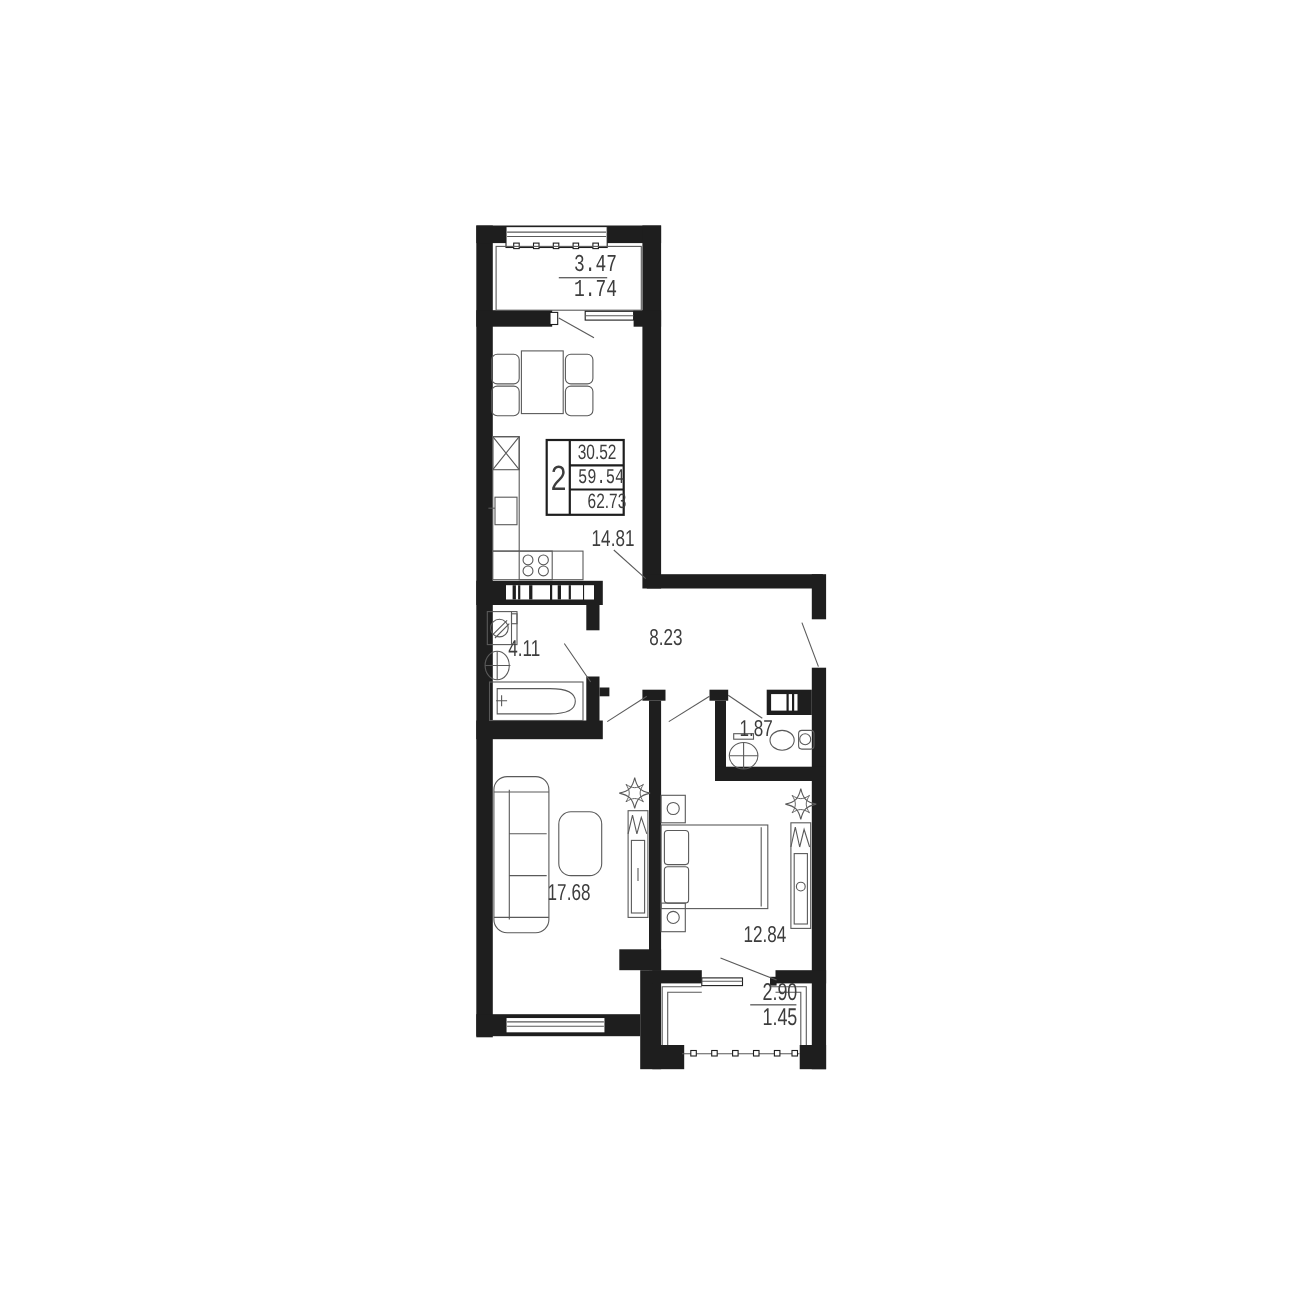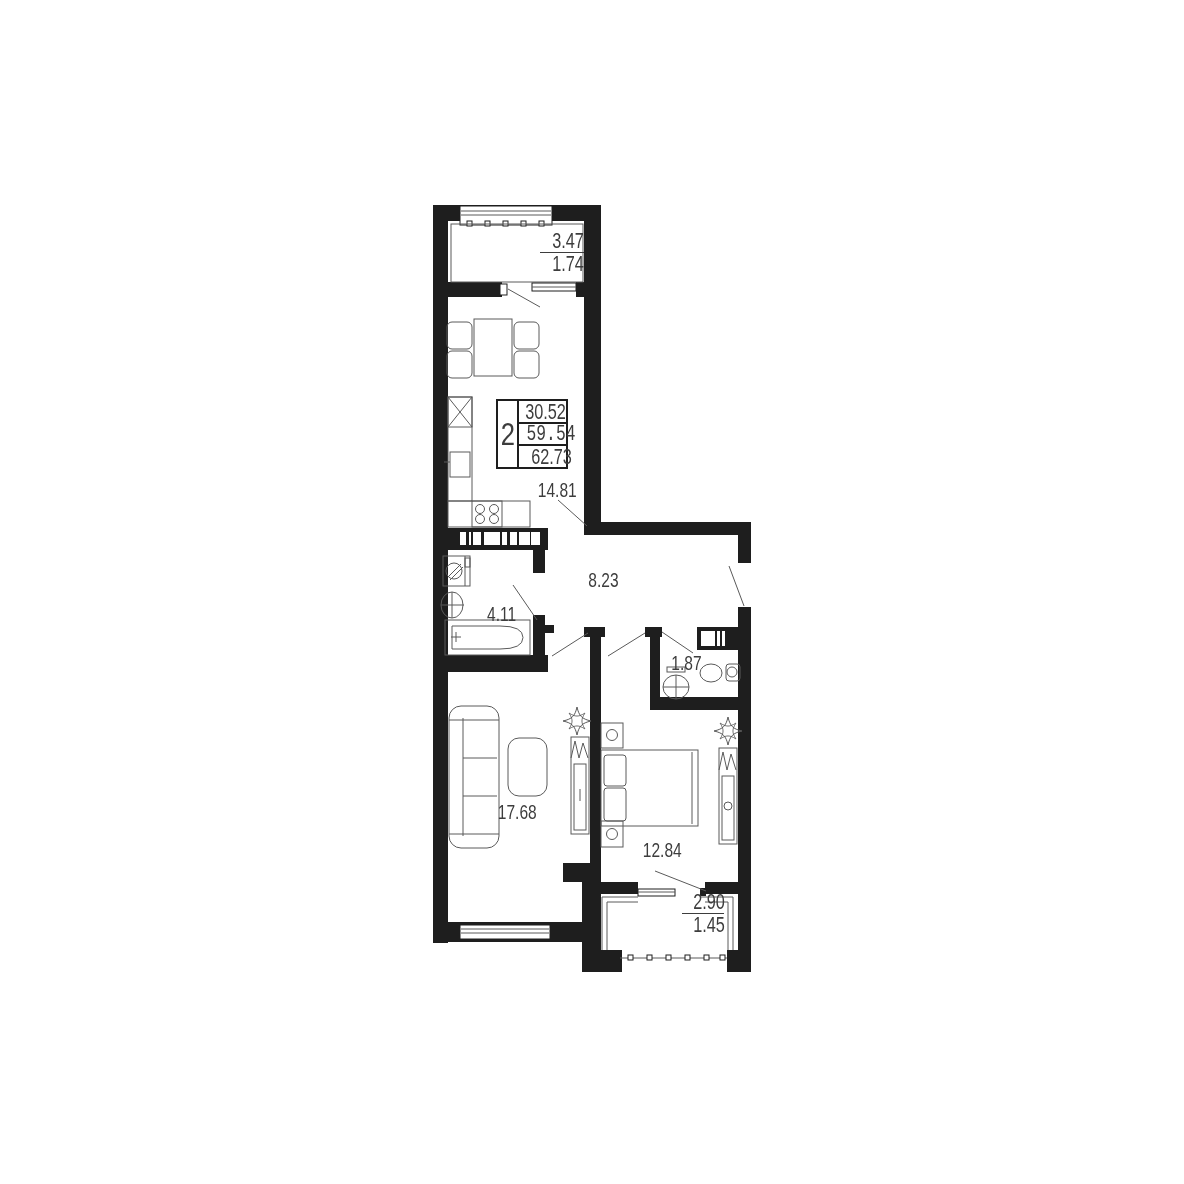--- a/index.html
+++ b/index.html
@@ -8,24 +8,24 @@
   svg{position:absolute;left:0;top:0;}
   .wall{fill:var(--wall,#1e1e1e);stroke:none;}
   .ln{fill:none;stroke:var(--line,#5a5a5a);stroke-width:1;}
   .wfill{fill:#fff;stroke:var(--wall,#1e1e1e);stroke-width:1;}
   .wht{fill:#fff;stroke:none;}
   .bar{fill:var(--wall,#1e1e1e);stroke:none;}
   .box{fill:#fff;stroke:var(--wall,#1e1e1e);stroke-width:2;}
   .lbl{position:absolute;color:var(--text,#3d3d3d);}
   .num{display:inline-block;transform:scaleX(.74);transform-origin:center;white-space:nowrap;}
   .num-r{display:inline-block;transform:scaleX(.74);transform-origin:right;white-space:nowrap;}
-  .room{font-size:21px;line-height:20px;text-align:center;}
+  .room{font-size:21px;line-height:20px;text-align:right;}
   .frac{font-size:22px;line-height:20px;text-align:right;}
   .frline{border-top:1.5px solid var(--text,#3d3d3d);margin:1px 0 1px 0;height:0;}
-  .cell{position:absolute;text-align:center;font-size:22px;line-height:23px;}
+  .cell{position:absolute;text-align:center;font-size:19px;line-height:23px;}
   #info-rooms{display:flex;align-items:center;justify-content:center;font-size:32px;}
   #info-rooms .num{transform:scaleX(.8);}
 </style>
 </head>
 <body>
 
 <div id="canvas">
 <svg width="1184" height="1184" viewBox="0 0 1184 1184">
 
   <g>
@@ -214,21 +214,21 @@
       <rect class="ln" x="722" y="776" width="12" height="64"></rect>
       <circle class="ln" cx="728" cy="806" r="4"></circle>
     </g>
     <g transform="translate(728,731)">
       <path class="ln" d="M0,-14 C2,-5 5,-2 14,0 C5,2 2,5 0,14 C-2,5 -5,2 -14,0 C-5,-2 -2,-5 0,-14 Z"></path>
       <path class="ln" transform="rotate(45) scale(0.8)" d="M0,-14 C2,-5 5,-2 14,0 C5,2 2,5 0,14 C-2,5 -5,2 -14,0 C-5,-2 -2,-5 0,-14 Z"></path>
     </g>
   </g>
 </svg>
 
-  <div class="lbl frac" style="left:540px;top:231px;width:44px;">
+  <div class="lbl frac" style="left:508px;top:231px;width:44px;font-family:Liberation Mono, monospace;">
     <span class="num-r">3.47</span>
     <div class="frline"></div>
     <span class="num-r">1.74</span>
   </div>
 
   <div class="lbl" id="info-rooms" style="left:497px;top:400px;width:21px;height:68px;">
     <span class="num">2</span>
   </div>
   <div class="lbl cell" style="left:518px;top:400px;width:49px;height:23px;">
     <span class="num">30.52</span>
@@ -239,30 +239,30 @@
   <div class="lbl cell" style="left:518px;top:445px;width:68px;height:23px;">
     <span class="num">62.73</span>
   </div>
 
   <div class="lbl room" style="left:531px;top:480px;width:50px;">
     <span class="num">14.81</span>
   </div>
   <div class="lbl room" style="left:580px;top:570px;width:46px;">
     <span class="num">8.23</span>
   </div>
-  <div class="lbl room" style="left:480px;top:580px;width:44px;margin-top:24px;">
+  <div class="lbl room" style="left:452px;top:580px;width:44px;">
     <span class="num">4.11</span>
   </div>
   <div class="lbl room" style="left:664px;top:653px;width:44px;">
     <span class="num">1.87</span>
   </div>
   <div class="lbl room" style="left:490px;top:802px;width:54px;">
     <span class="num">17.68</span>
   </div>
-  <div class="lbl room" style="left:634px;top:840px;width:56px;">
+  <div class="lbl room" style="left:666px;top:840px;width:56px;">
     <span class="num">12.84</span>
   </div>
 
   <div class="lbl frac" style="left:682px;top:892px;width:42px;">
     <span class="num-r">2.90</span>
     <div class="frline"></div>
     <span class="num-r">1.45</span>
   </div>
 </div>
 

